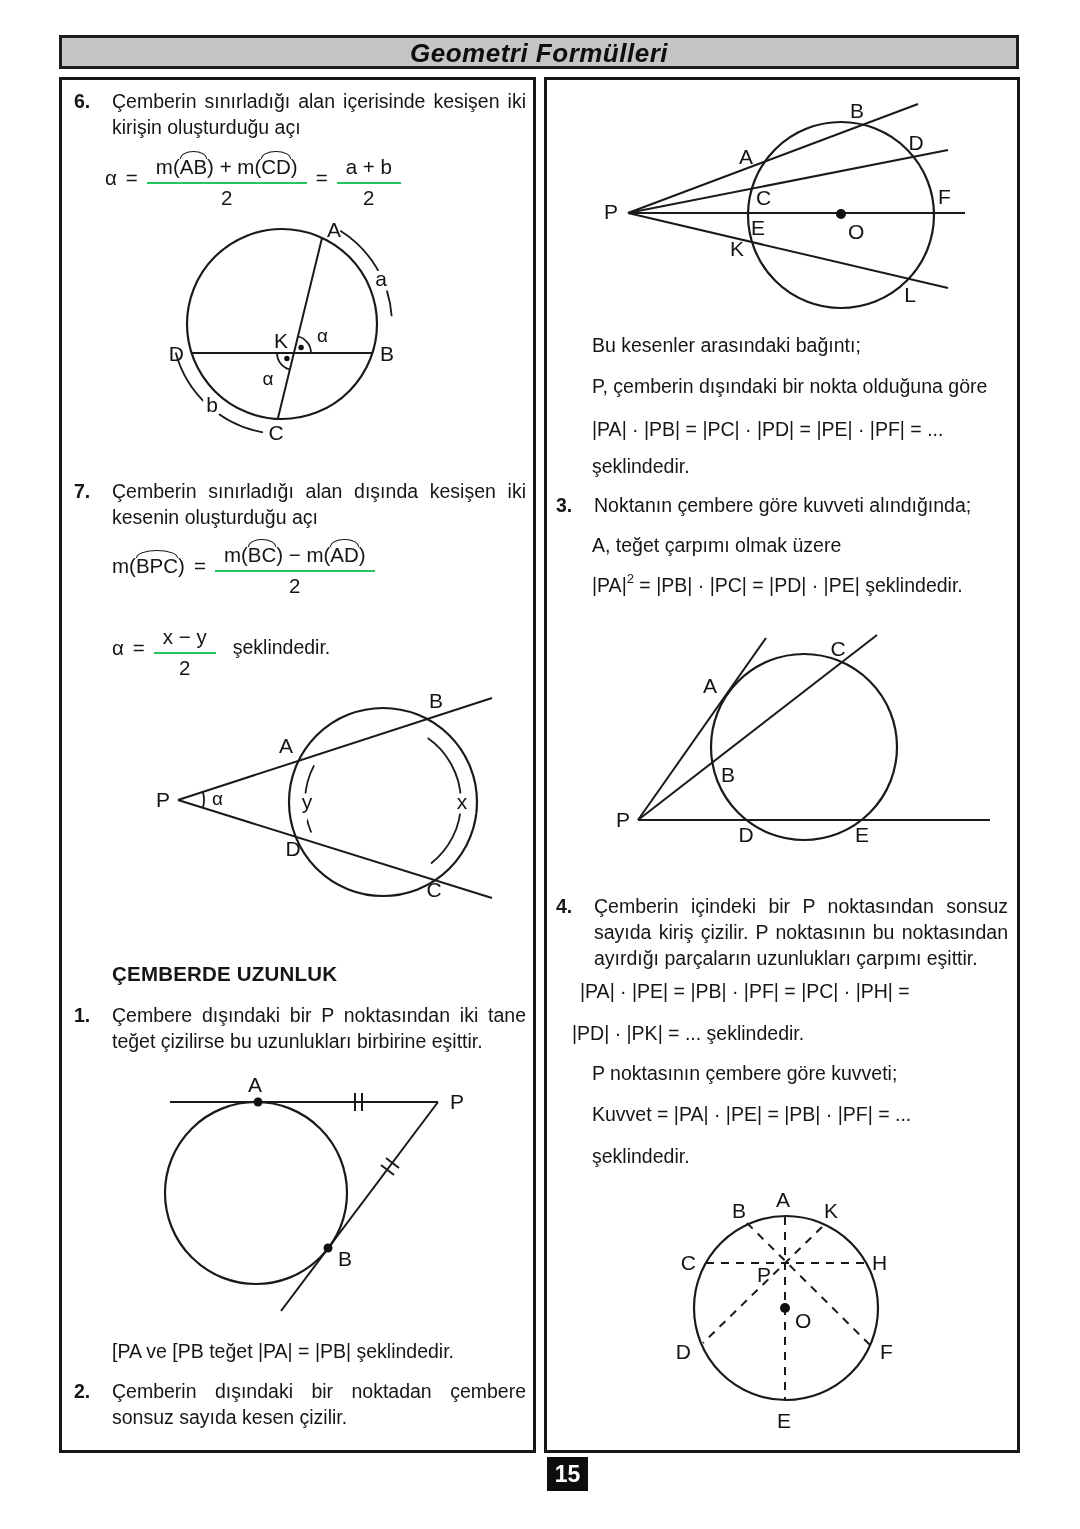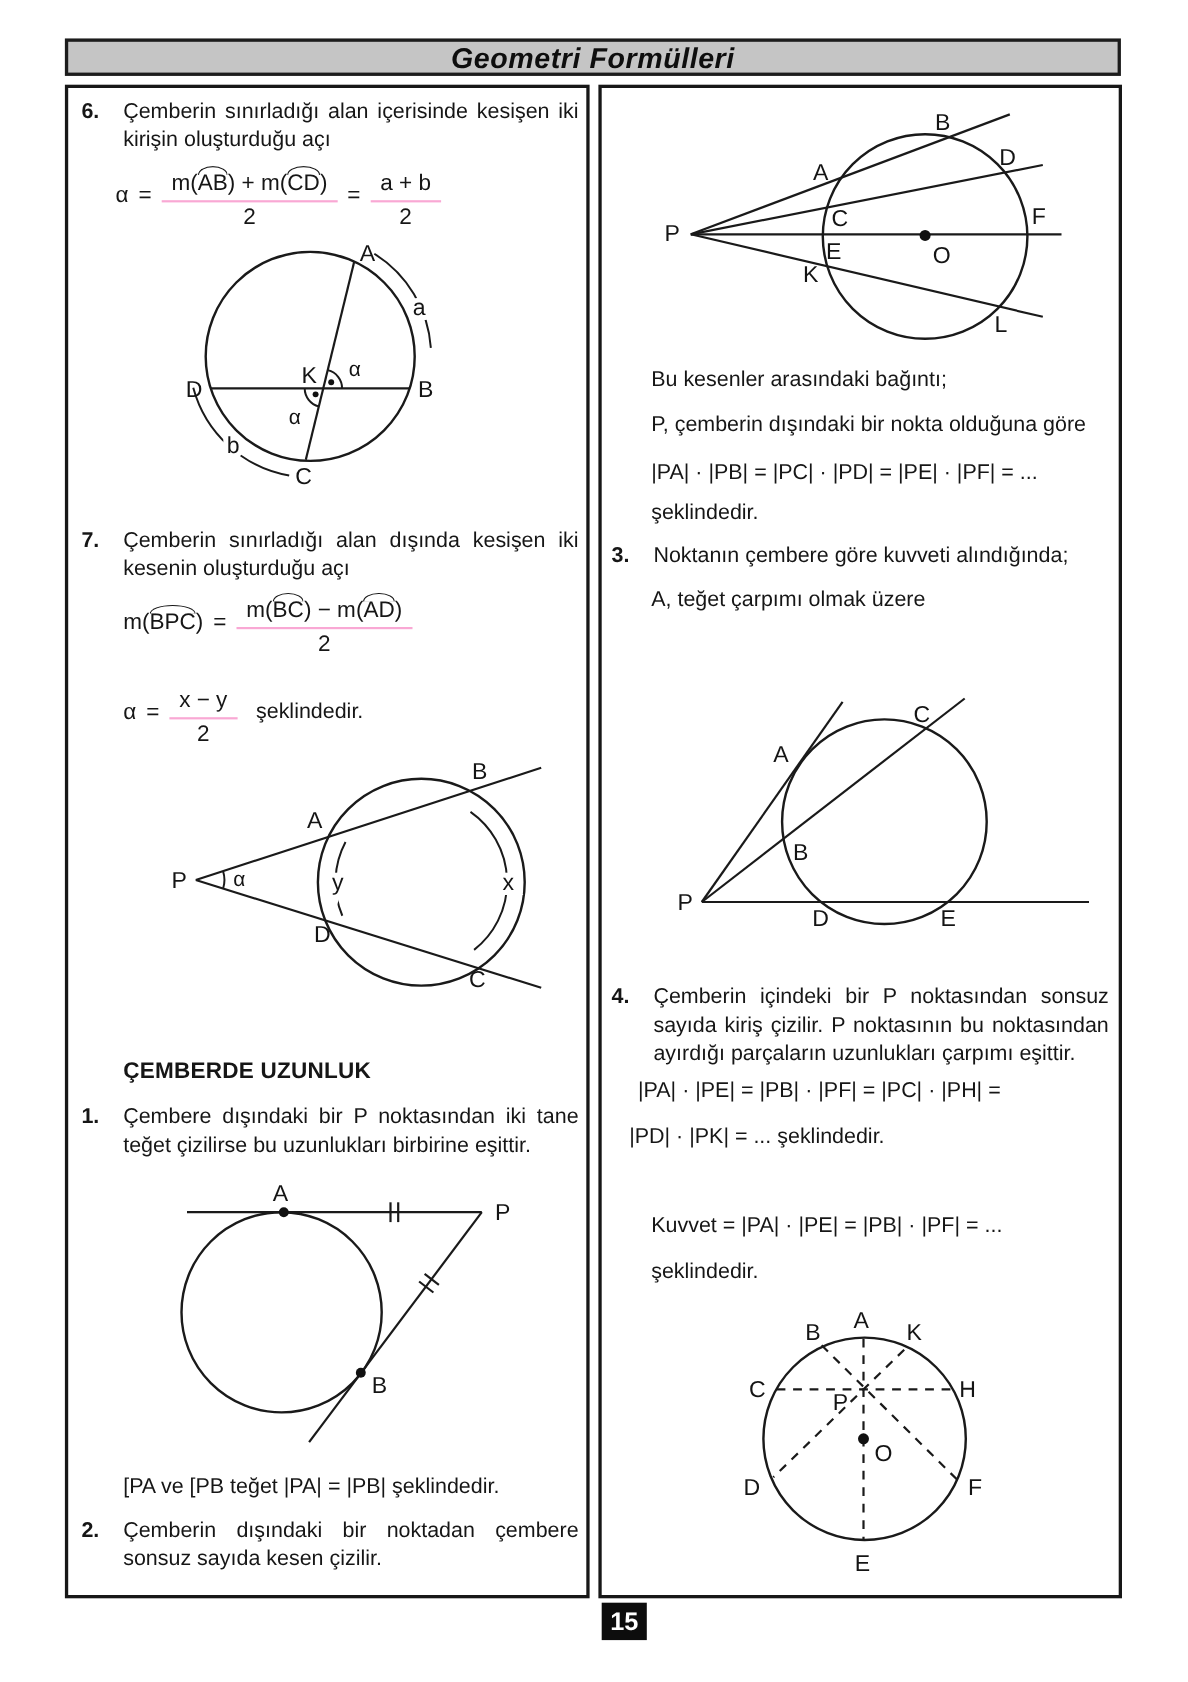--- a/index.html
+++ b/index.html
@@ -11,21 +11,21 @@
   .colbox{position:absolute;box-sizing:border-box;border:3px solid #171717;background:#fff;}
   .col-left{left:59px;top:77px;width:477px;height:1376px;}
   .col-right{left:544px;top:77px;width:476px;height:1376px;}
   .para{position:absolute;display:flex;font-size:19.5px;line-height:26px;}
   .pnum{font-weight:bold;width:38px;flex:none;}
   .ptext{flex:1;text-align:justify;}
   .line{position:absolute;font-size:19.5px;line-height:26px;white-space:nowrap;}
   .sect{position:absolute;font-weight:bold;font-size:20.5px;letter-spacing:.2px;}
   .formula{position:absolute;display:flex;align-items:center;gap:9px;font-size:20.5px;line-height:1;}
   .frac{display:inline-flex;flex-direction:column;align-items:center;}
-  .frac .num{padding:9px 9px 4px;border-bottom:2px solid #f9a8d4;}
+  .frac .num{padding:9px 9px 4px;border-bottom:2px solid #22c55e;}
   .frac .den{padding-top:4px;}
   .arc{position:relative;display:inline-block;}
   .arc::before{content:"";position:absolute;left:0;right:0;top:-6px;height:7px;
                border:1.7px solid #161616;border-bottom:none;border-radius:50% 50% 0 0/100% 100% 0 0;}
   sup{font-size:13px;line-height:0;vertical-align:9px;}
   svg{position:absolute;overflow:visible;}
   svg .st{fill:none;stroke:#1a1a1a;stroke-width:2.2;}
   svg .ln{fill:none;stroke:#1a1a1a;stroke-width:2;}
   svg .dash{fill:none;stroke:#1a1a1a;stroke-width:2;stroke-dasharray:8 7;}
   svg .thin{fill:none;stroke:#1a1a1a;stroke-width:1.8;}
@@ -180,40 +180,42 @@
   <div class="line" style="left:592px;top:332px;">Bu kesenler arasındaki bağıntı;</div>
   <div class="line" style="left:592px;top:373px;">P, çemberin dışındaki bir nokta olduğuna göre</div>
   <div class="line" style="left:592px;top:416px;">|PA| · |PB| = |PC| · |PD| = |PE| · |PF| = ...</div>
   <div class="line" style="left:592px;top:453px;">şeklindedir.</div>
 
   <div class="para" style="left:556px;top:492px;width:452px;">
     <span class="pnum">3.</span>
     <span class="ptext">Noktanın çembere göre kuvveti alındığında;</span>
   </div>
   <div class="line" style="left:592px;top:532px;">A, teğet çarpımı olmak üzere</div>
+  <div class="line" style="left:592px;top:572px;"><span>|PA|</span><sup>2</sup><span> = |PB| · |PC| = |PD| · |PE| şeklindedir.</span></div>
 
   <svg style="left:600px;top:630px;" width="410" height="240" viewBox="0 0 410 240">
     <circle class="st" cx="204" cy="117" r="93"></circle>
     <line class="ln" x1="38" y1="190" x2="166" y2="8"></line>
     <line class="ln" x1="38" y1="190" x2="277" y2="5"></line>
     <line class="ln" x1="38" y1="190" x2="390" y2="190"></line>
     <text x="117" y="63" text-anchor="end">A</text>
     <text x="238" y="26" text-anchor="middle">C</text>
     <text x="121" y="152">B</text>
     <text x="30" y="197" text-anchor="end">P</text>
     <text x="146" y="212" text-anchor="middle">D</text>
     <text x="262" y="212" text-anchor="middle">E</text>
   </svg>
 
   <div class="para" style="left:556px;top:893px;width:452px;">
     <span class="pnum">4.</span>
     <span class="ptext">Çemberin içindeki bir P noktasından sonsuz sayıda kiriş çizilir. P noktasının bu noktasından ayırdığı parçaların uzunlukları çarpımı eşittir.</span>
   </div>
   <div class="line" style="left:580px;top:978px;">|PA| · |PE| = |PB| · |PF| = |PC| · |PH| =</div>
   <div class="line" style="left:572px;top:1020px;">|PD| · |PK| = ... şeklindedir.</div>
+  <div class="line" style="left:592px;top:1060px;">P noktasının çembere göre kuvveti;</div>
   <div class="line" style="left:592px;top:1101px;">Kuvvet = |PA| · |PE| = |PB| · |PF| = ...</div>
   <div class="line" style="left:592px;top:1143px;">şeklindedir.</div>
 
   <svg style="left:660px;top:1180px;" width="320" height="290" viewBox="0 0 320 290">
     <circle class="st" cx="126" cy="128" r="92"></circle>
     <line class="dash" x1="125" y1="37" x2="125" y2="219"></line>
     <line class="dash" x1="46" y1="83" x2="206" y2="83"></line>
     <line class="dash" x1="87" y1="43" x2="210" y2="165"></line>
     <line class="dash" x1="162" y1="47" x2="43" y2="163"></line>
     <circle class="dot" cx="125" cy="128" r="5"></circle>

